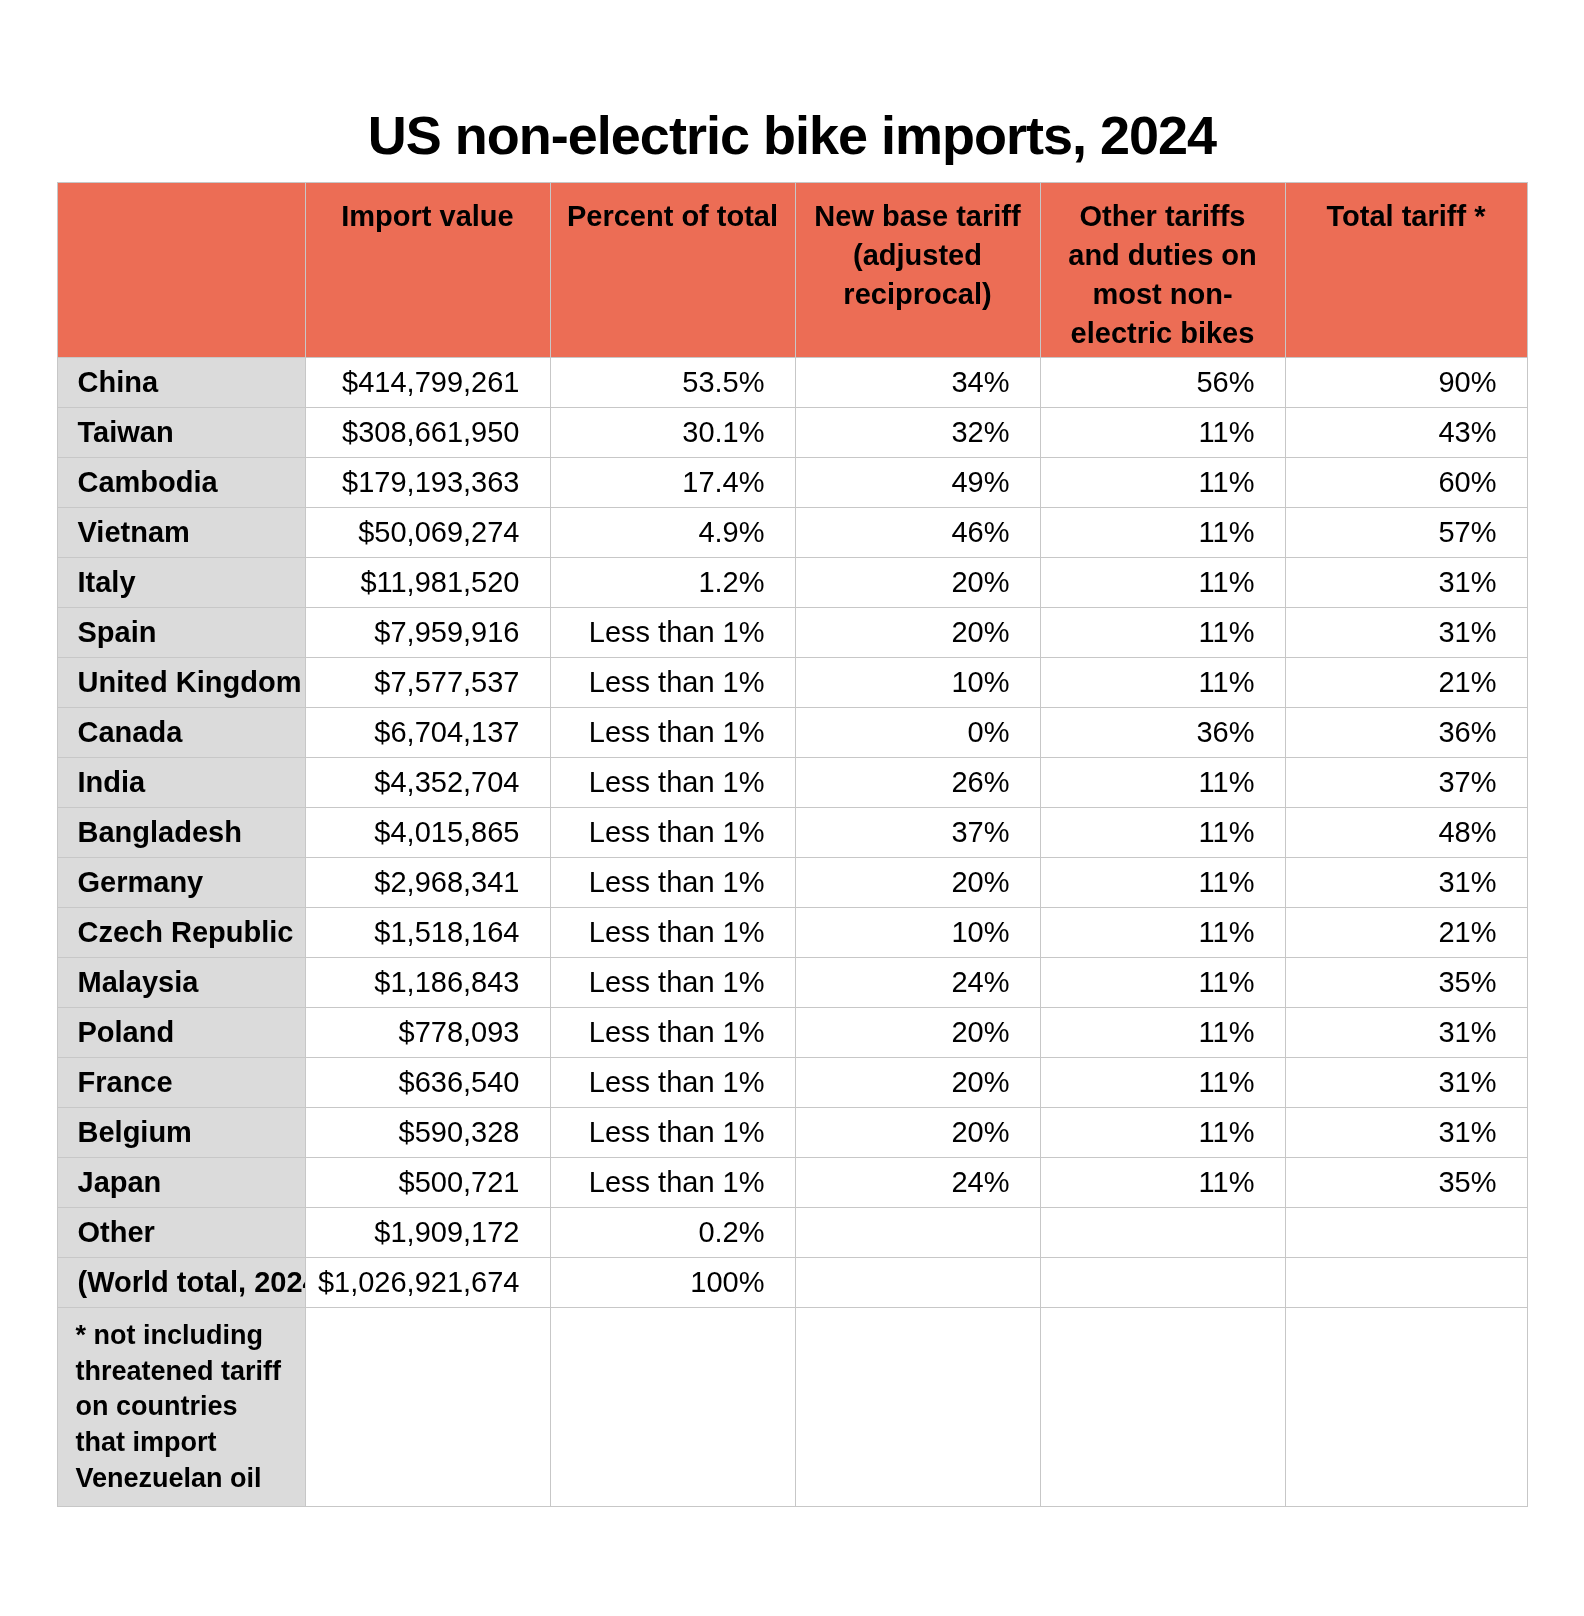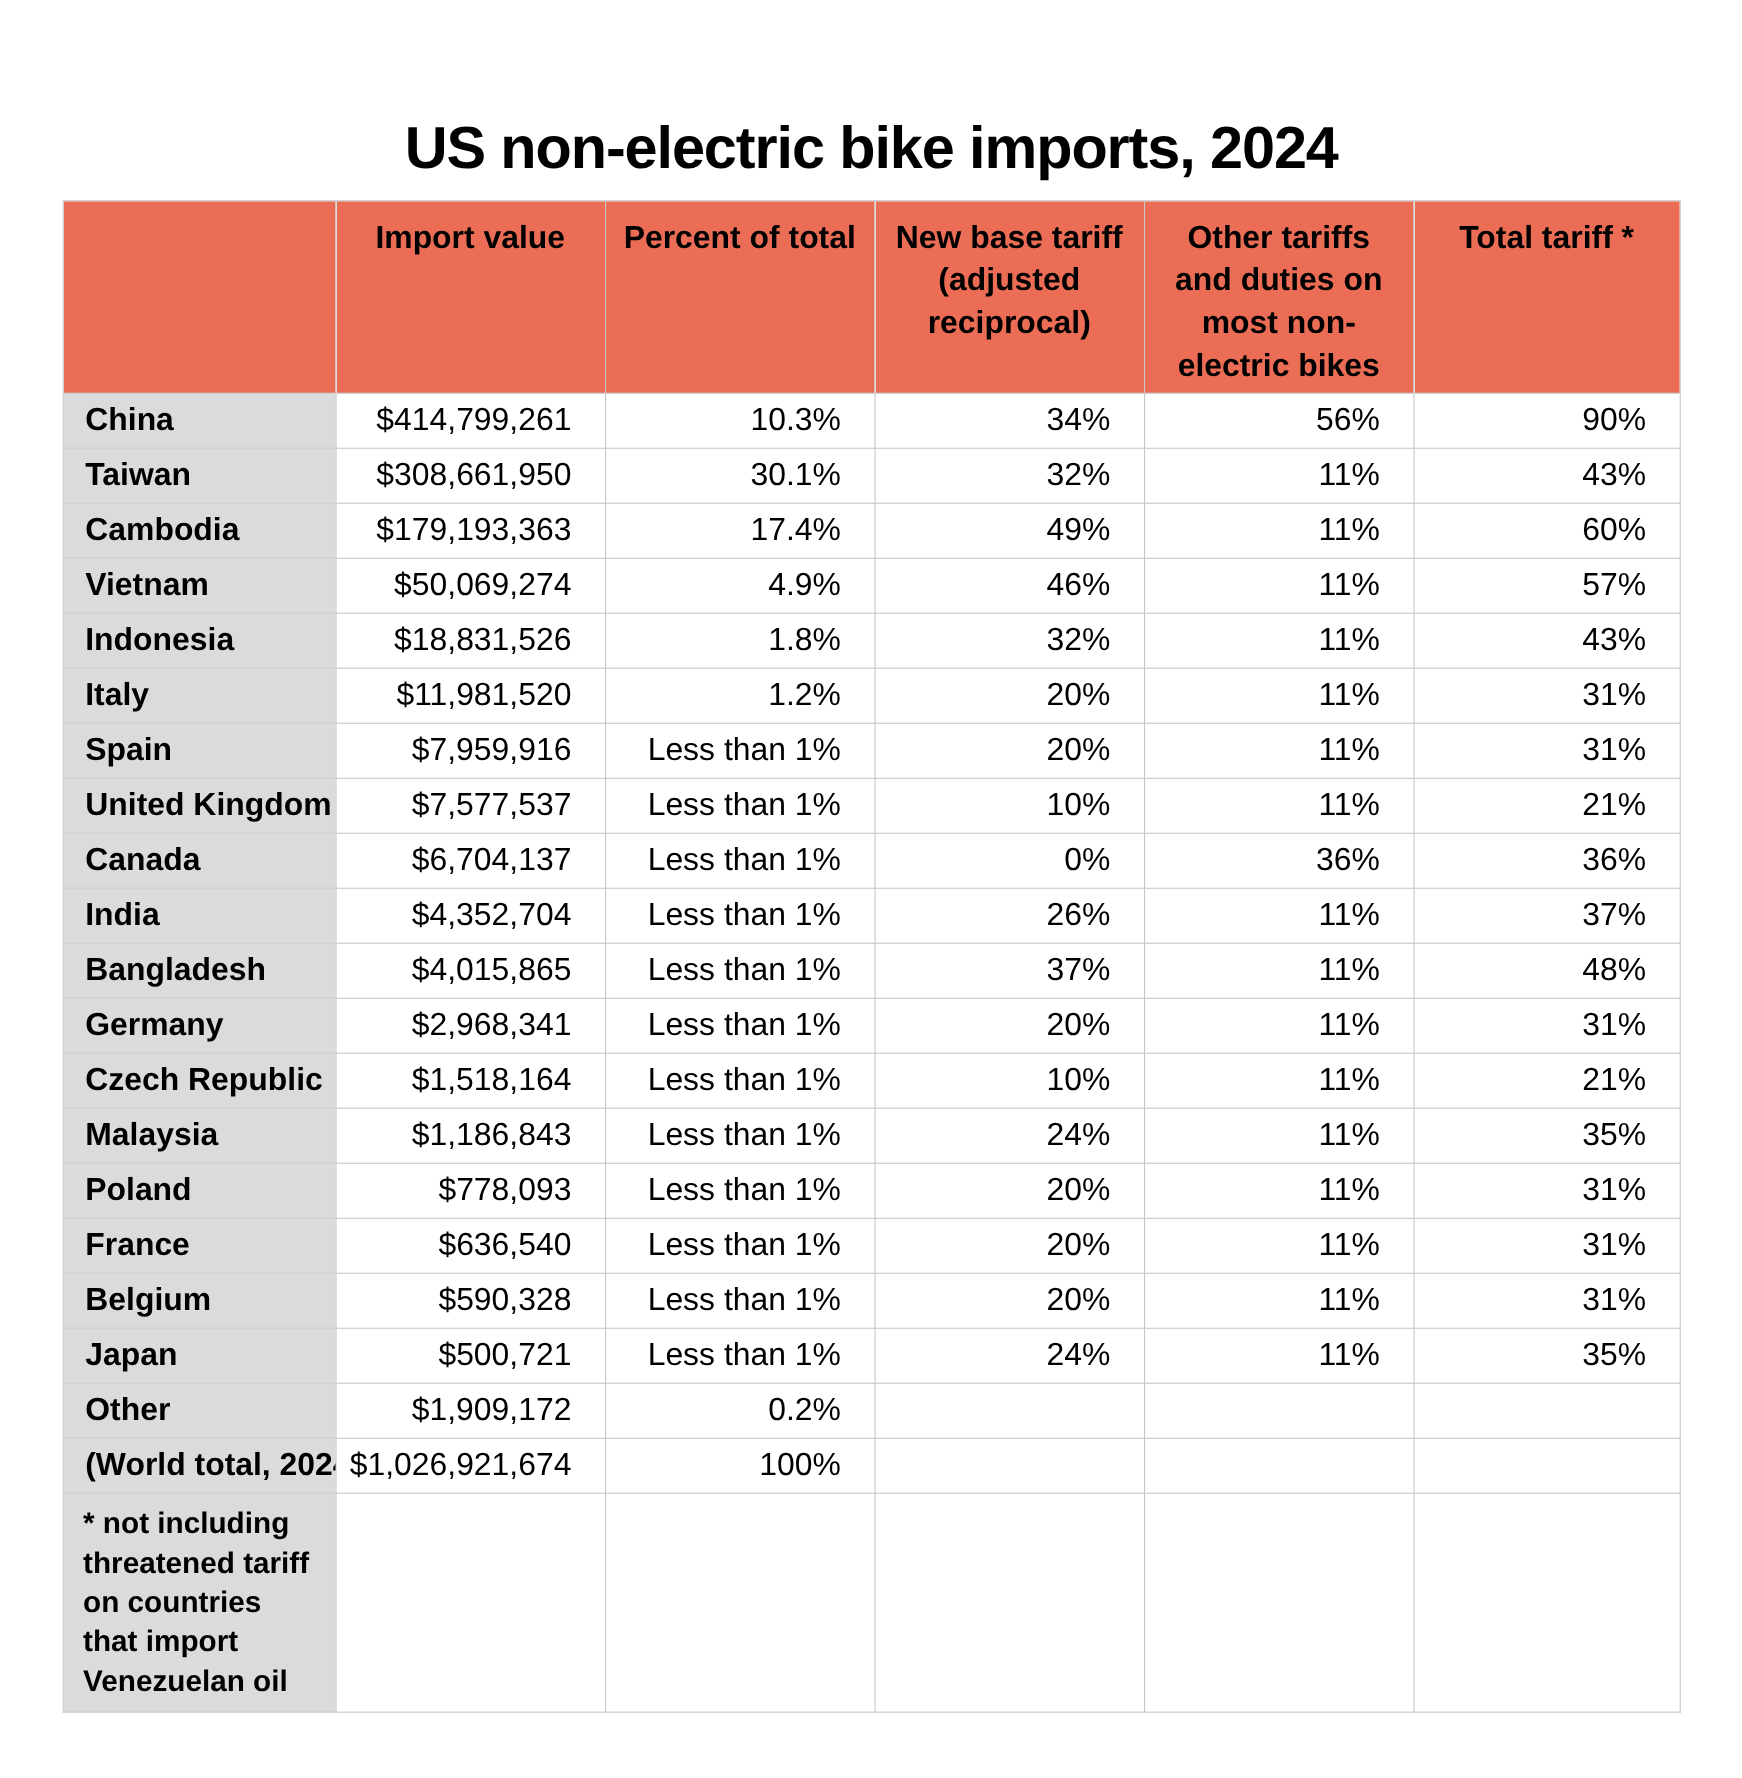--- a/index.html
+++ b/index.html
@@ -102,21 +102,21 @@
         <th>Percent of total</th>
         <th>New base tariff (adjusted reciprocal)</th>
         <th>Other tariffs and duties on most non-electric bikes</th>
         <th>Total tariff *</th>
       </tr>
     </thead>
     <tbody id="table-body">
         <tr class="data-row">
     <th class="rowlabel">China</th>
     <td class="val">$414,799,261</td>
-    <td class="val">10.3%</td>
+    <td class="val">53.5%</td>
     <td class="val">34%</td>
     <td class="val">56%</td>
     <td class="val">90%</td>
   </tr>
         <tr class="data-row">
     <th class="rowlabel">Taiwan</th>
     <td class="val">$308,661,950</td>
     <td class="val">30.1%</td>
     <td class="val">32%</td>
     <td class="val">11%</td>
@@ -130,28 +130,20 @@
     <td class="val">11%</td>
     <td class="val">60%</td>
   </tr>
         <tr class="data-row">
     <th class="rowlabel">Vietnam</th>
     <td class="val">$50,069,274</td>
     <td class="val">4.9%</td>
     <td class="val">46%</td>
     <td class="val">11%</td>
     <td class="val">57%</td>
-  </tr>
-        <tr class="data-row">
-    <th class="rowlabel">Indonesia</th>
-    <td class="val">$18,831,526</td>
-    <td class="val">1.8%</td>
-    <td class="val">32%</td>
-    <td class="val">11%</td>
-    <td class="val">43%</td>
   </tr>
         <tr class="data-row">
     <th class="rowlabel">Italy</th>
     <td class="val">$11,981,520</td>
     <td class="val">1.2%</td>
     <td class="val">20%</td>
     <td class="val">11%</td>
     <td class="val">31%</td>
   </tr>
         <tr class="data-row">

